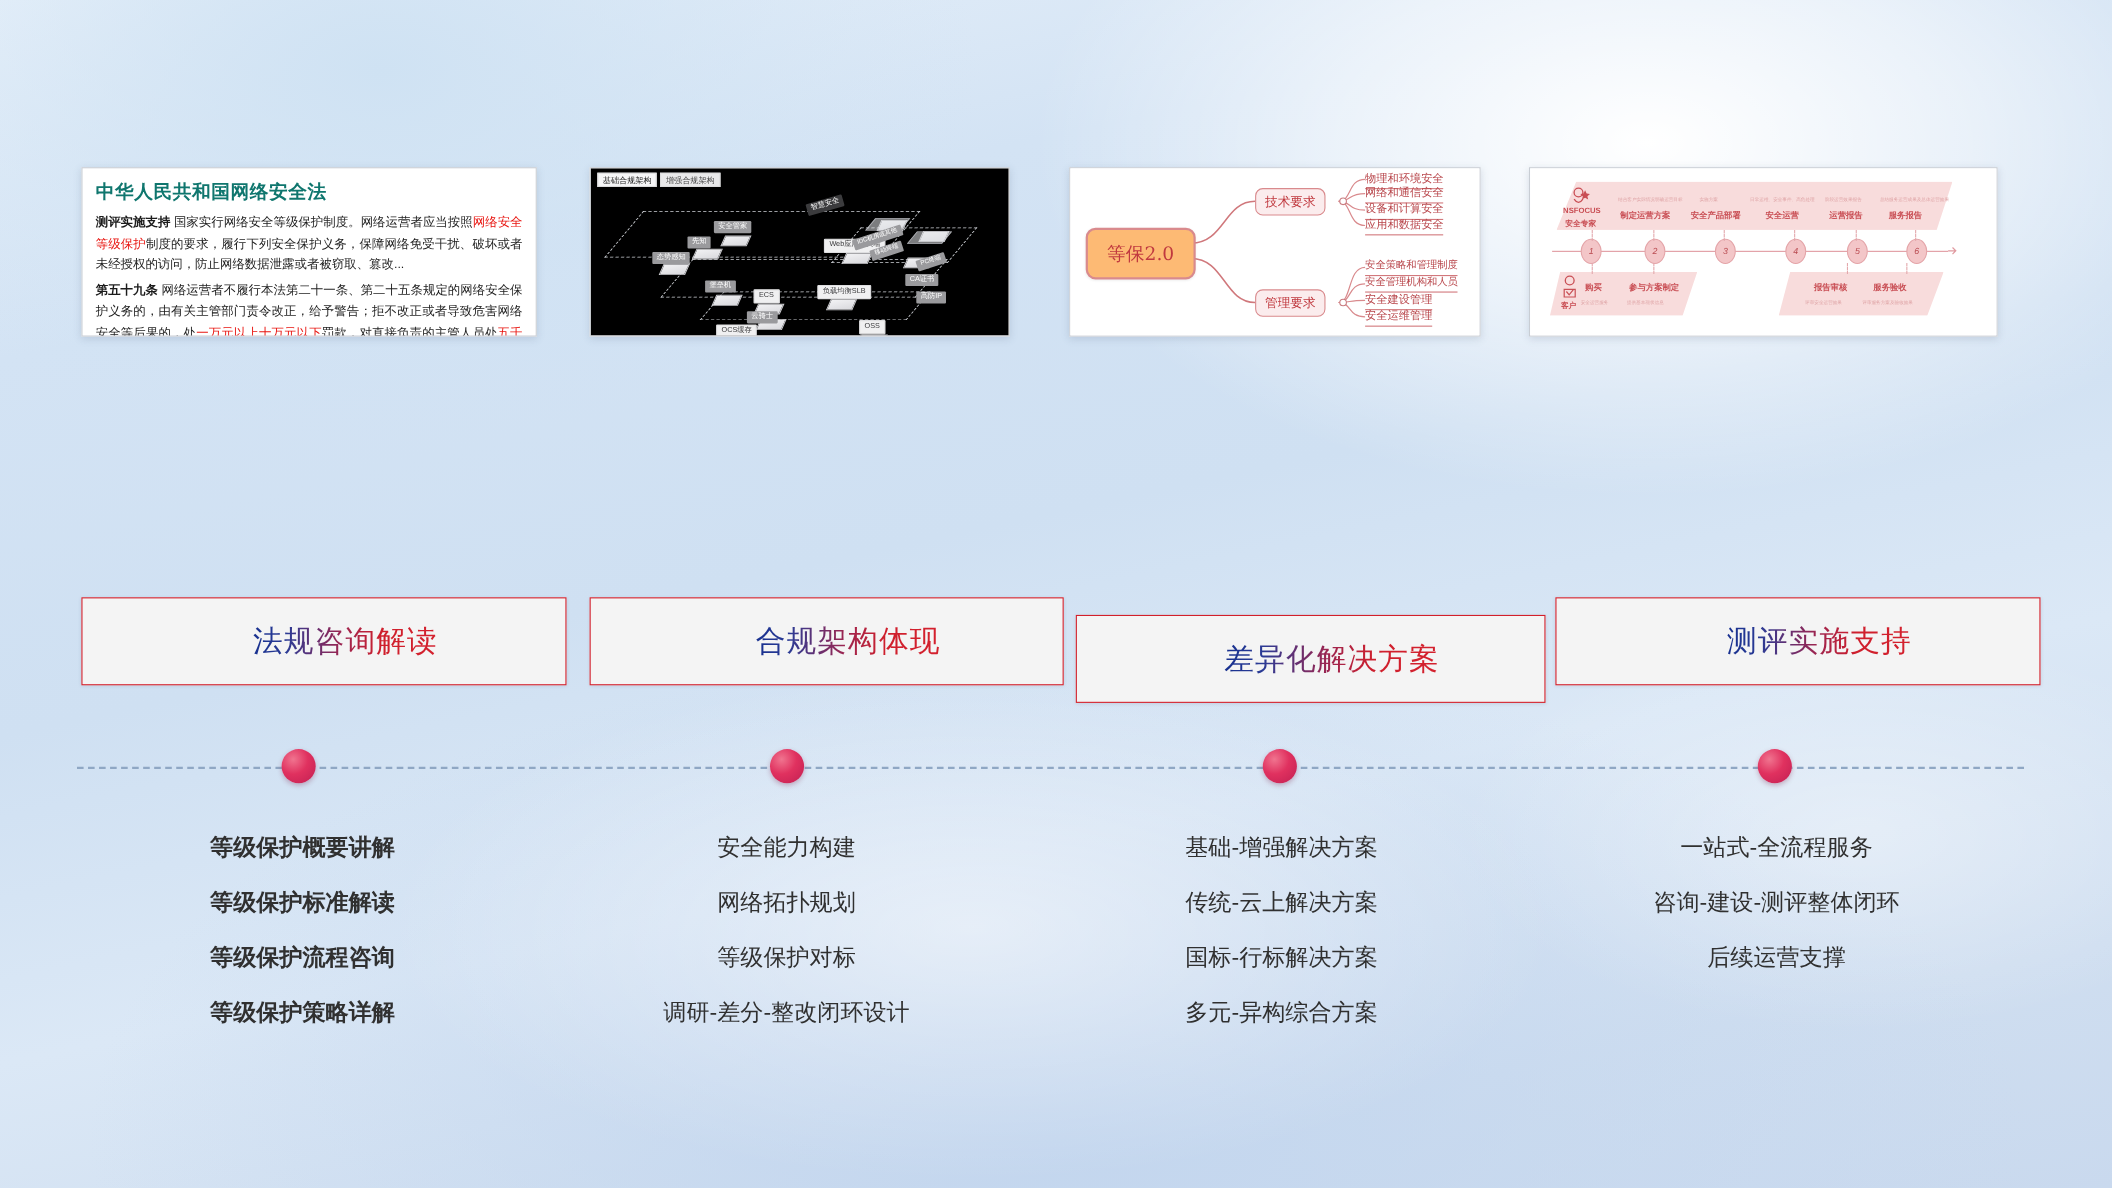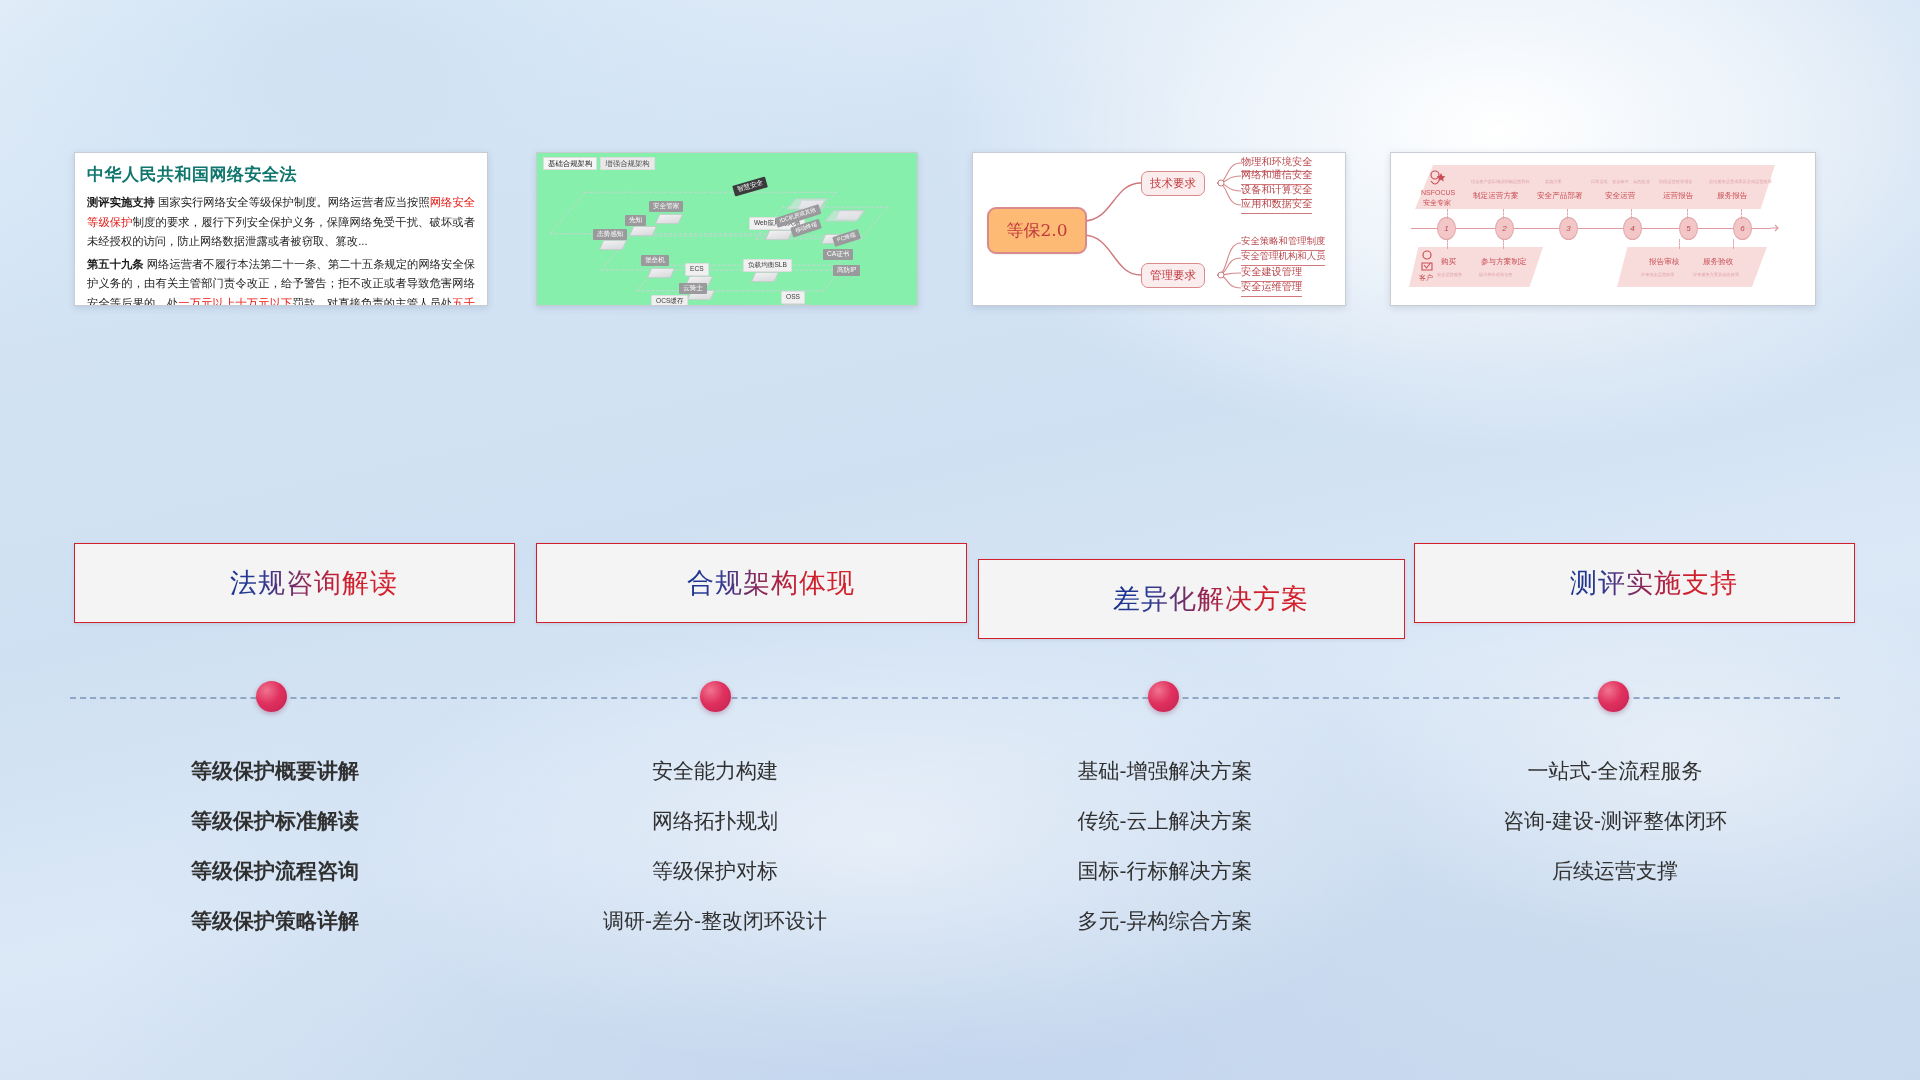--- a/index.html
+++ b/index.html
@@ -48,21 +48,21 @@
     letter-spacing:.5px;margin-bottom:7px;
   }
   .law-p{
     font-size:11.3px;line-height:19.5px;color:#1c1c1c;text-align:justify;
     margin:0 0 3px 0;
   }
   .law-p b{font-weight:bold;}
   .hl{color:#e8140f;}
 
   
-  .arch{position:absolute;inset:0;background:#86efac;}
+  .arch{position:absolute;inset:0;background:#000000;}
   .arch-tabs{position:absolute;top:4px;left:6px;display:flex;gap:3px;}
   .arch-tab{
     font-size:7.4px;color:#4a4a4a;background:#e9e9ea;border:1px solid #dcdcdd;
     padding:2px 4px;line-height:1;
   }
   .arch-tab.sel{background:#f6f6f7;color:#222;}
   .node{
     position:absolute;font-size:6.6px;color:#fff;background:#9a9a9d;
     padding:2px 4px;line-height:1;white-space:nowrap;border-radius:1px;
   }
@@ -114,21 +114,21 @@
     clip-path:polygon(5% 0,100% 0,96% 100%,0 100%);
   }
   .ns-band.bl{
     left:18px;top:94px;width:134px;height:40px;
     clip-path:polygon(7% 0,100% 0,90% 100%,0 100%);
   }
   .ns-band.br{
     left:226px;top:94px;width:150px;height:40px;
     clip-path:polygon(7% 0,100% 0,90% 100%,0 100%);
   }
-  .ns-main{position:absolute;color:#c94f55;font-size:7.6px;font-weight:normal;white-space:nowrap;}
+  .ns-main{position:absolute;color:#c94f55;font-size:7.6px;font-weight:bold;white-space:nowrap;}
   .ns-sub{position:absolute;color:#deA3a5;font-size:4.2px;white-space:nowrap;}
   .ns-axis{position:absolute;left:20px;top:75px;width:360px;height:1px;background:#e09aa0;}
   .ns-dot{
     position:absolute;width:17px;height:21px;border-radius:50%;
     background:#f3c6c8;border:1px solid #e4a5a9;
     display:flex;align-items:center;justify-content:center;
     color:#b94a50;font-size:8px;font-style:italic;
   }
   .ns-conn{position:absolute;width:1px;border-left:1px dashed #e3a8ac;}
 

